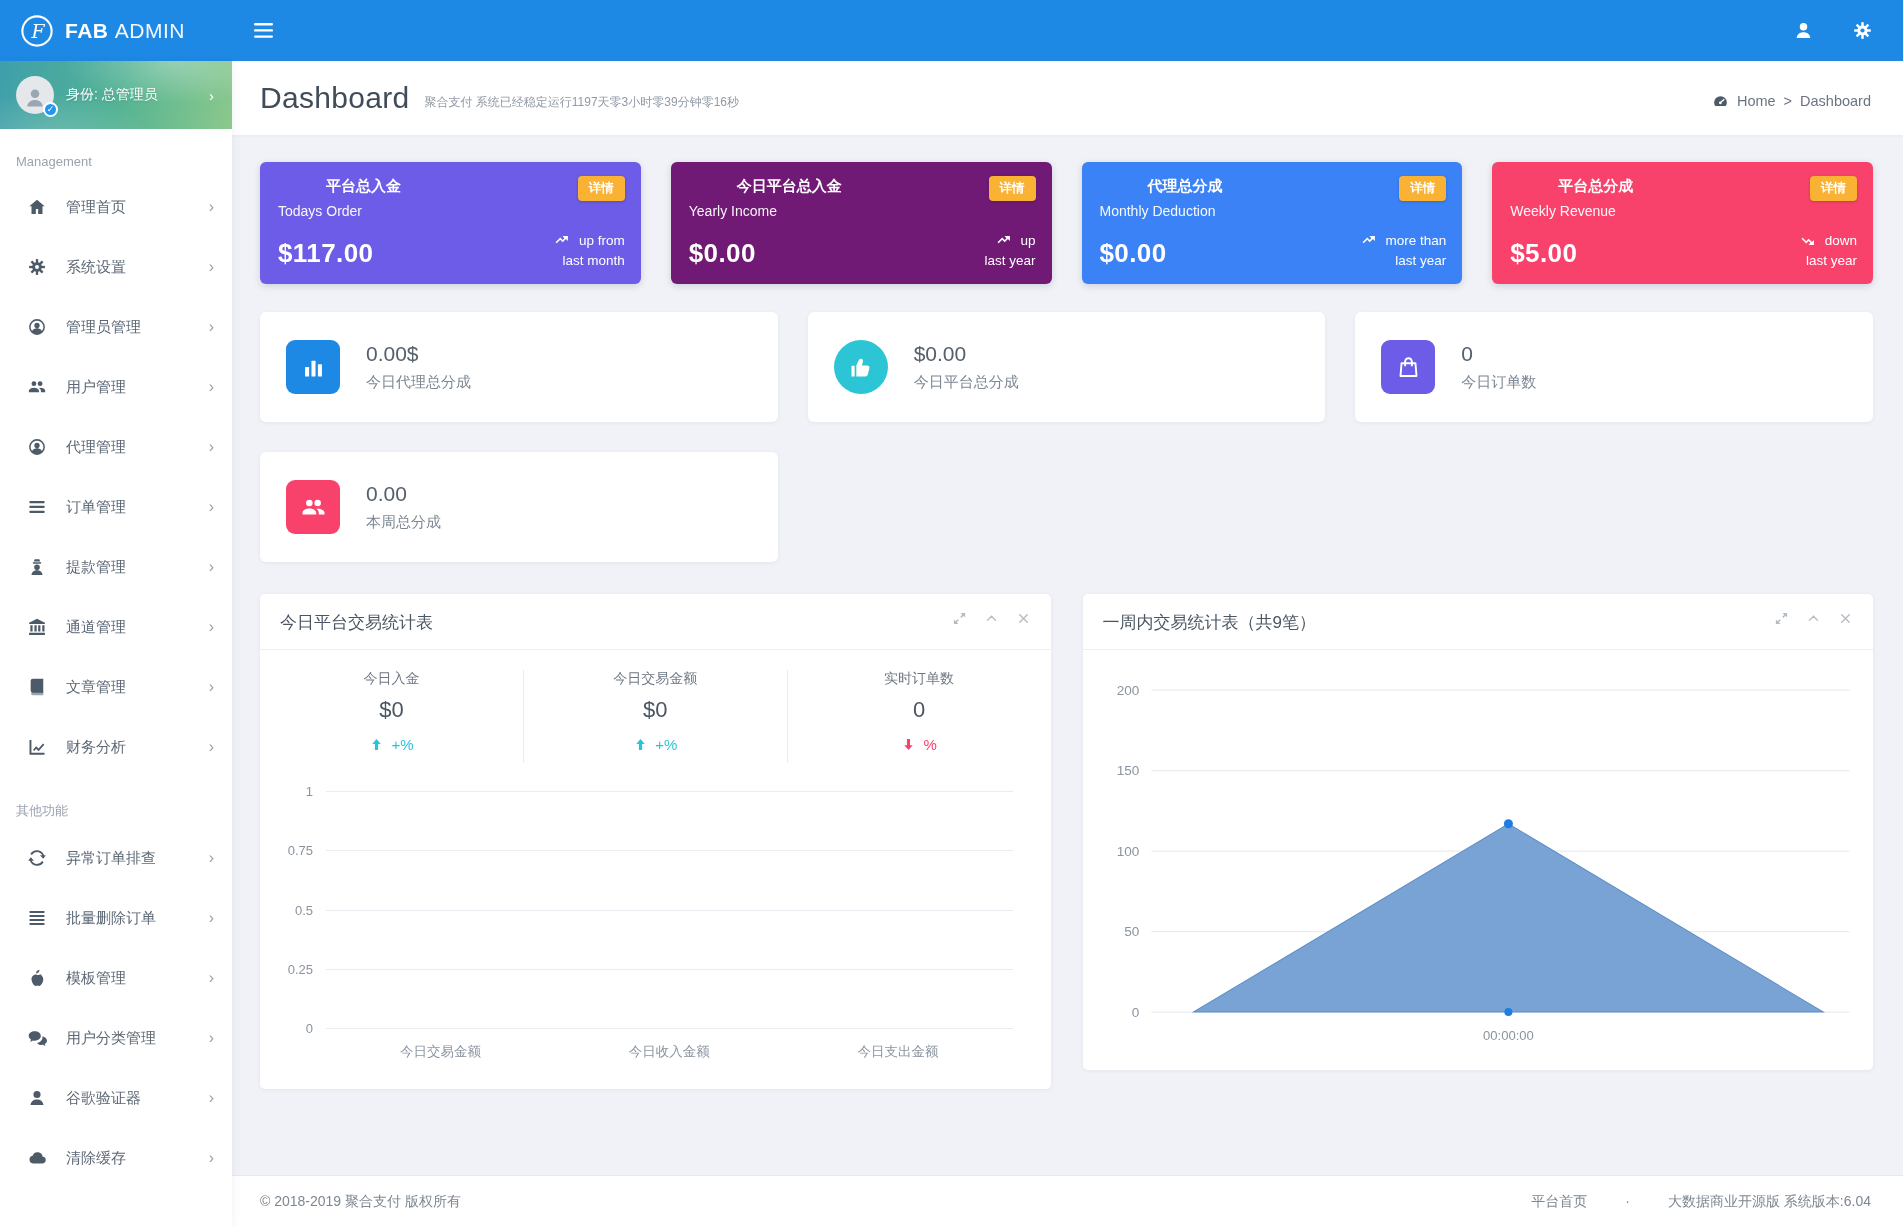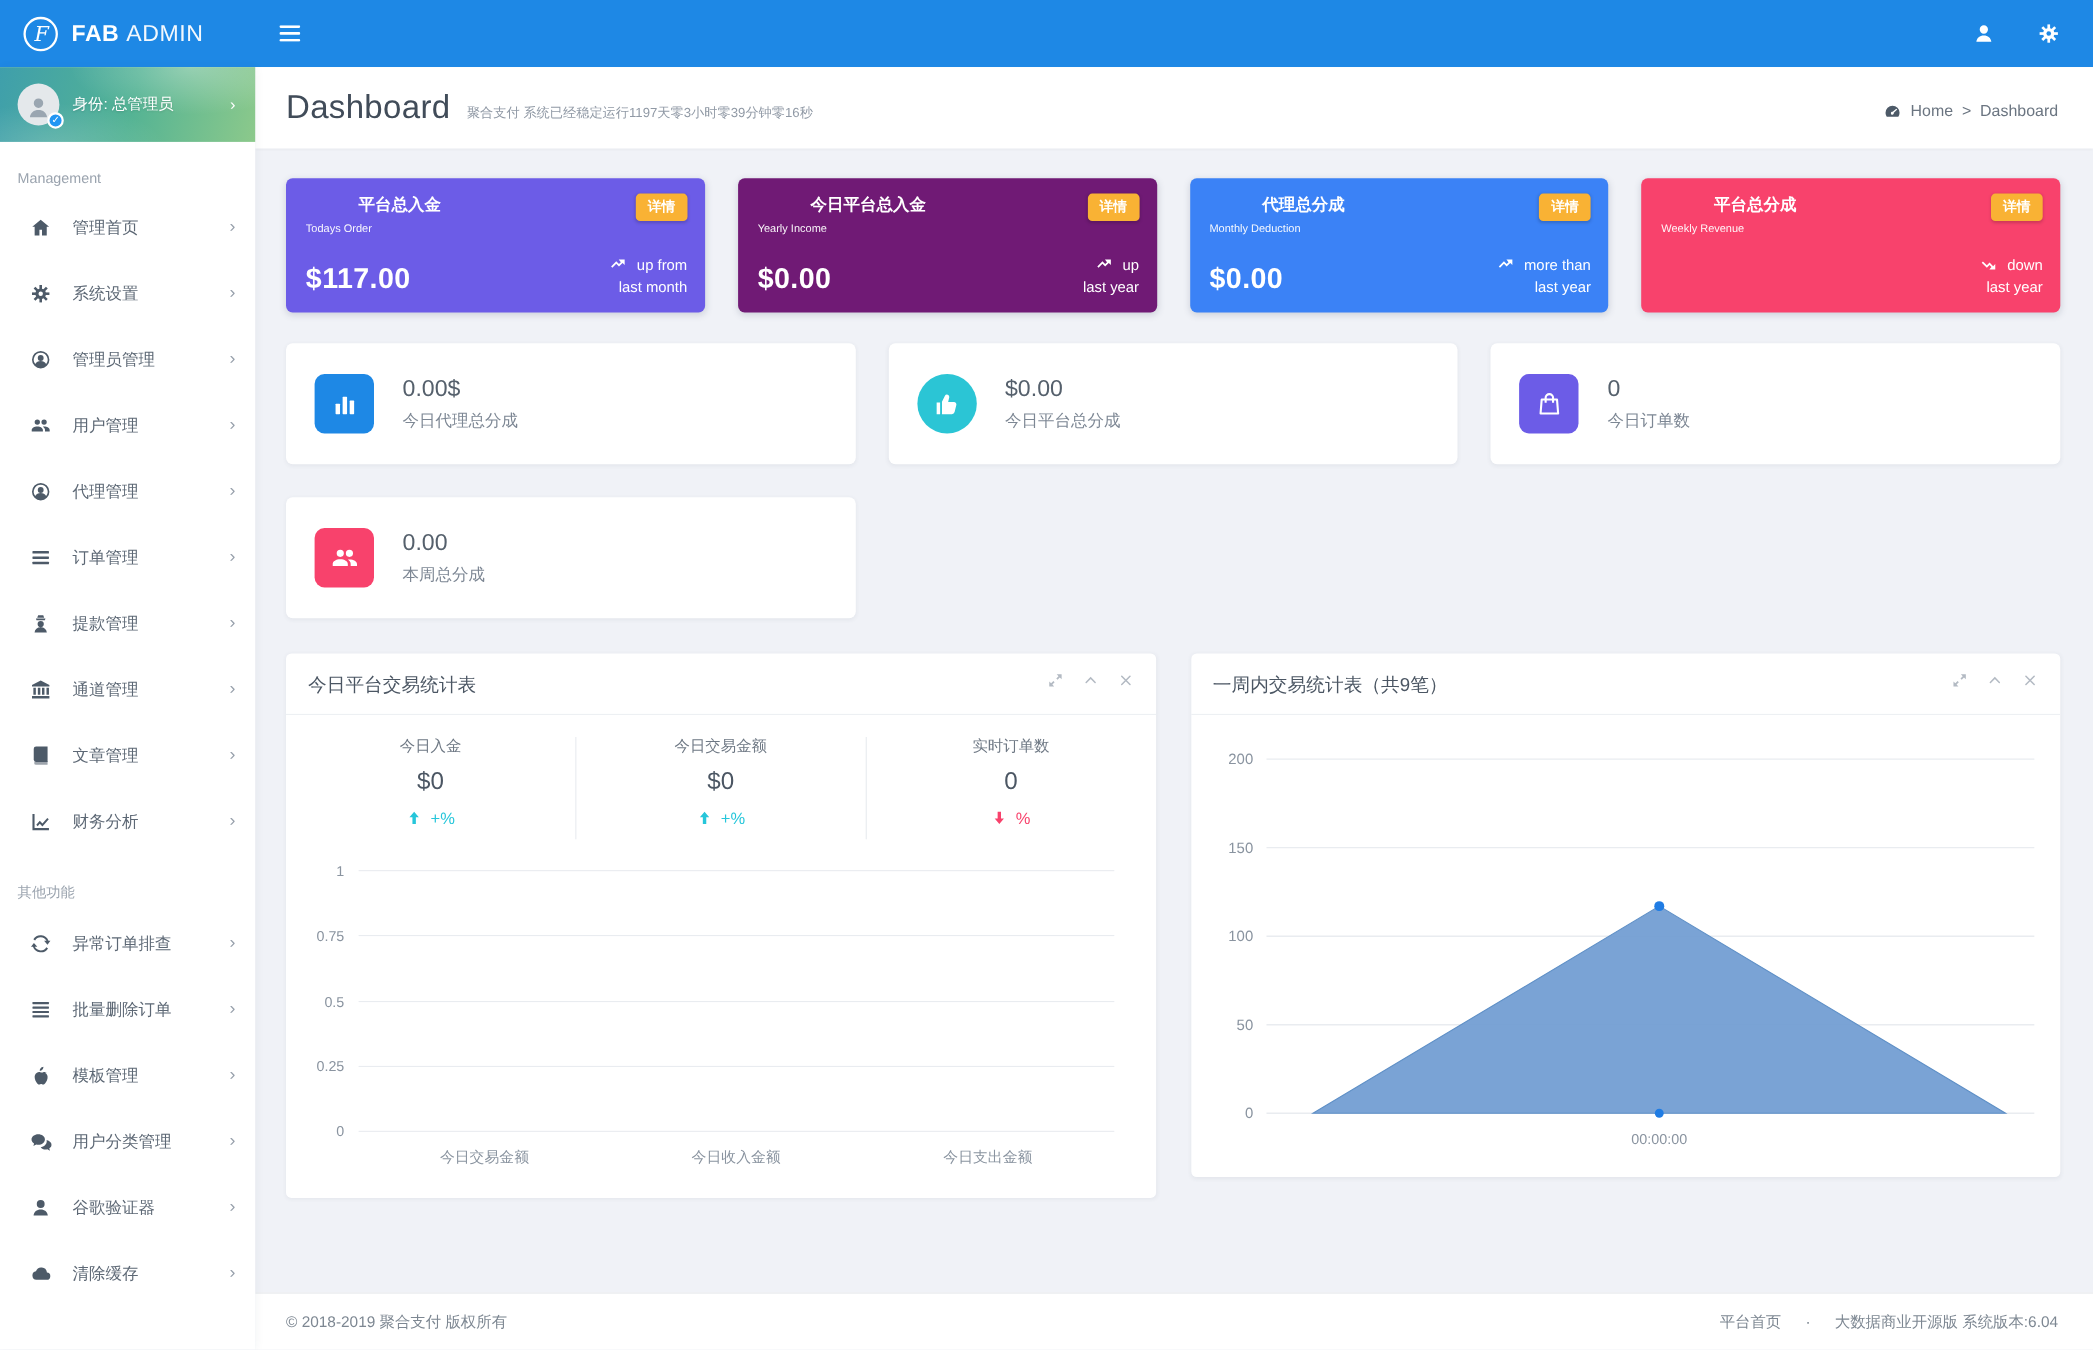--- a/index.html
+++ b/index.html
@@ -50,21 +50,21 @@
   .crumb { margin-left:auto; display:flex; align-items:center; gap:8px; font-size:14.5px; color:#6b7581; padding-top:6px; }
   .crumb .ic { width:17px; height:17px; color:#4d5a68; }
   .crumb .link { cursor:pointer; }
 
   .content { flex:1; padding:27px 30px 0 28px; overflow:hidden; }
   .cards-row { display:grid; grid-template-columns:repeat(4,1fr); gap:30px; }
 
   .scard { height:122px; border-radius:6px; color:#fff; position:relative; padding:15px 18px;
     display:flex; flex-direction:column; box-shadow:0 2px 7px rgba(50,60,90,.18); }
   .sc-title { font-size:15px; font-weight:600;margin-left:48px; }
-  .sc-sub { font-size:10px; margin-top:7px; opacity:.95; }
+  .sc-sub { font-size:14px; margin-top:7px; opacity:.95; }
   .sc-value { font-size:26px; font-weight:700; margin-top:auto; letter-spacing:.4px; }
   .sc-badge { position:absolute; top:14px; right:16px; color:#fff; font-size:12.5px; font-weight:600;
     padding:4px 11px; border-radius:4px; cursor:pointer; box-shadow:0 1px 3px rgba(0,0,0,.18); }
   .sc-trend { position:absolute; right:16px; bottom:13px; text-align:right; font-size:13.5px; line-height:1.5; }
   .sc-trend .ic { width:17px; height:17px; vertical-align:-4px; margin-right:5px; }
 
   .icards-row { display:grid; grid-template-columns:repeat(3,1fr); gap:30px; margin-top:28px; }
   .icard { height:110px; background:#fff; border-radius:6px; display:flex; align-items:center;
     padding:0 26px; gap:26px; box-shadow:0 1px 4px rgba(60,70,90,.07); }
   .icard-icon { width:54px; height:54px; flex:none; display:flex; align-items:center; justify-content:center; color:#fff; }
@@ -93,21 +93,21 @@
   .gline { position:absolute; left:0; right:0; height:0; border-top:1px solid #e9ecf0; }
   .gline .yt { position:absolute; right:calc(100% + 13px); top:-8px; font-size:13px; color:#8a94a0; white-space:nowrap; }
   .lcats { display:flex; margin:15px 38px 0 66px; padding-bottom:28px; }
   .lcats span { flex:1; text-align:center; font-size:13.5px; color:#8a94a0; }
 
   .rchart-wrap { padding:10px 8px 4px 8px; }
   .rchart-wrap svg { display:block; width:100%; }
 
   .footer { height:52px; flex:none; background:#fff; border-top:1px solid #e5e8ec; display:flex;
     align-items:center; padding:0 32px 0 28px; font-size:14px; color:#7d8792; }
-  .footer-right { margin-left:auto; display:flex; gap:22px; }
+  .footer-right { margin-left:auto; display:flex; gap:38px; }
   .footer-right .link { cursor:pointer; }
 
   .ic { display:inline-block; }
   .ic svg { width:100%; height:100%; display:block; }
   .sc-trend .ic, .tstat-trend .ic { display:inline-block; }
 </style>
 </head>
 <body>
 
 <header class="topbar" style="background: rgb(30, 136, 229);">
@@ -378,20 +378,21 @@
             <div class="sc-sub">Monthly Deduction</div>
             <div class="sc-value">$0.00</div>
             <div class="sc-badge" style="background: rgb(249, 178, 52);">详情</div>
             <div class="sc-trend"><span class="ic"><svg viewBox="0 0 24 24">
                   <path fill="currentColor" d="M13.4 5.5H21v7.1l-2.7-2.7-4.6 4.6-3.5-3.5-5 5L3.6 14.4l6.6-6.6 3.5 3.5 2.4-2.4z"></path>
                 </svg></span> more than<br>last year</div>
           </div>
           <div class="scard" style="background: rgb(248, 66, 108);">
             <div class="sc-title">平台总分成</div>
             <div class="sc-sub">Weekly Revenue</div>
+            <div class="sc-value">$5.00</div>
             <div class="sc-badge" style="background: rgb(249, 178, 52);">详情</div>
             <div class="sc-trend"><span class="ic"><svg viewBox="0 0 24 24">
                   <path fill="currentColor" d="M13.4 18.5H21v-7.1l-2.7 2.7-4.6-4.6-3.5 3.5-5-5L3.6 9.6l6.6 6.6 3.5-3.5 2.4 2.4z"></path>
                 </svg></span> down<br>last year</div>
           </div>
         </div>
       <div class="icards-row" id="info-cards">
           <div class="icard">
             <div class="icard-icon square" style="background: rgb(30, 136, 229);">
               <span class="ic">

